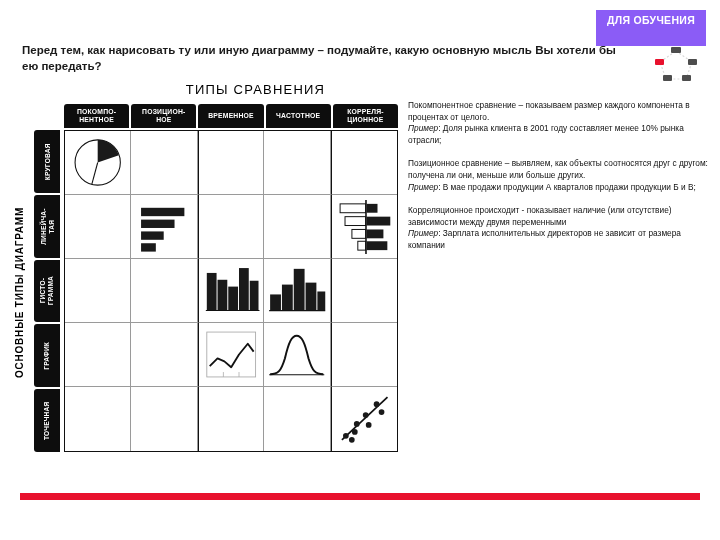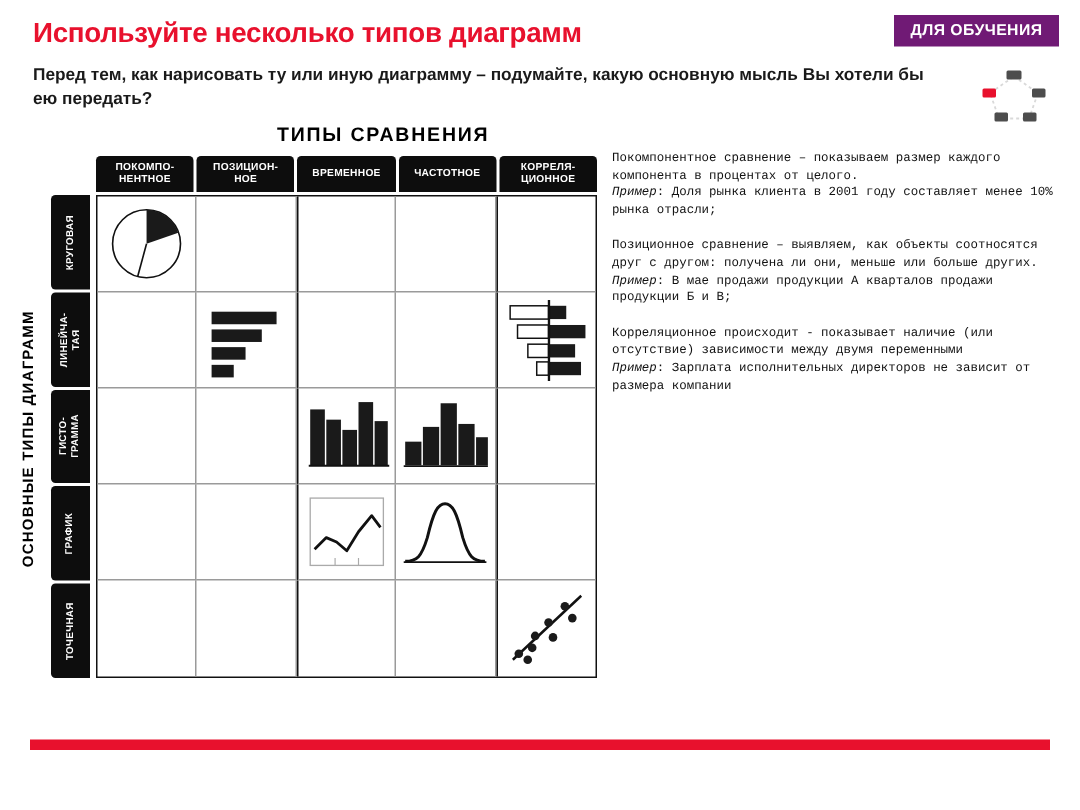--- a/index.html
+++ b/index.html
@@ -19,32 +19,32 @@
     font-size:18.5px;font-weight:bold;color:#e8112d;
     letter-spacing:-0.2px;white-space:nowrap;
   }
   .subtitle{
     position:absolute;left:22px;top:42px;width:610px;
     font-size:11.5px;font-weight:bold;color:#1a1a1a;
     line-height:16px;
   }
   .badge{
     position:absolute;right:14px;top:10px;
-    background:#701a75;color:#fff;
+    background:#8b5cf6;color:#fff;
     font-size:10.5px;font-weight:bold;
-    padding:4px 11px 5px 11px;
+    padding:4px 11px 20px 11px;
     letter-spacing:0.3px;white-space:nowrap;
   }
   .cycle-icon{position:absolute;right:22px;top:44px;width:44px;height:40px;}
 
   
   .matrix-wrap{position:absolute;left:8px;top:82px;width:390px;height:380px;}
   .matrix-title{
     position:absolute;left:105px;top:0;width:285px;
-    text-align:center;font-size:13px;font-weight:bold;letter-spacing:1.2px;
+    text-align:center;font-size:13px;font-weight:normal;letter-spacing:1.2px;
   }
   .col-heads{position:absolute;left:56px;top:22px;width:334px;height:24px;display:flex;}
   .col-head{
     flex:1;background:#0d0d0d;color:#fff;margin-right:2px;
     font-size:6.8px;font-weight:bold;line-height:8.5px;
     display:flex;align-items:center;justify-content:center;text-align:center;
     letter-spacing:0.2px;border-radius:3px 3px 0 0;padding:0 1px;
   }
   .col-head:last-child{margin-right:0;}
 
@@ -74,31 +74,30 @@
     background:#fff;
   }
   .cell{border-right:1px solid #9a9a9a;border-bottom:1px solid #9a9a9a;position:relative;box-sizing:border-box;}
   .cell:nth-child(5n){border-right:none;}
   .cell:nth-child(n+21){border-bottom:none;}
   .cell.thick-l{border-left:1.6px solid #111;}
   .cell svg{position:absolute;left:0;top:0;width:100%;height:100%;}
 
   
   .notes{position:absolute;left:408px;top:100px;width:300px;font-size:8.3px;line-height:11.6px;color:#111;}
-  .note{margin-bottom:12px;font-family:Liberation Mono, monospace;}
+  .note{margin-bottom:12px;}
   .note .ex{font-style:italic;}
 
   .bottom-bar{position:absolute;left:20px;top:493px;width:680px;height:7px;background:#e8112d;}
 </style>
 </head>
 <body>
 
 <div class="slide">
 
-  <div class="title">Используйте несколько типов диаграмм</div>
   <div class="subtitle">Перед тем, как нарисовать ту или иную диаграмму – подумайте, какую основную мысль Вы хотели бы ею передать?</div>
   <div class="badge">ДЛЯ ОБУЧЕНИЯ</div>
 
   <svg class="cycle-icon" viewBox="0 0 44 40">
     <path d="M22 7 L38 18 L32 35 L12 35 L6 18 Z" fill="none" stroke="#d9d9d9" stroke-width="1.2" stroke-dasharray="2 2"></path>
     <rect x="17" y="3" width="10" height="6" rx="1" fill="#4d4d4d"></rect>
     <rect x="34" y="15" width="9" height="6" rx="1" fill="#4d4d4d"></rect>
     <rect x="28" y="31" width="9" height="6" rx="1" fill="#4d4d4d"></rect>
     <rect x="9" y="31" width="9" height="6" rx="1" fill="#4d4d4d"></rect>
     <rect x="1" y="15" width="9" height="6" rx="1" fill="#e8112d"></rect>

